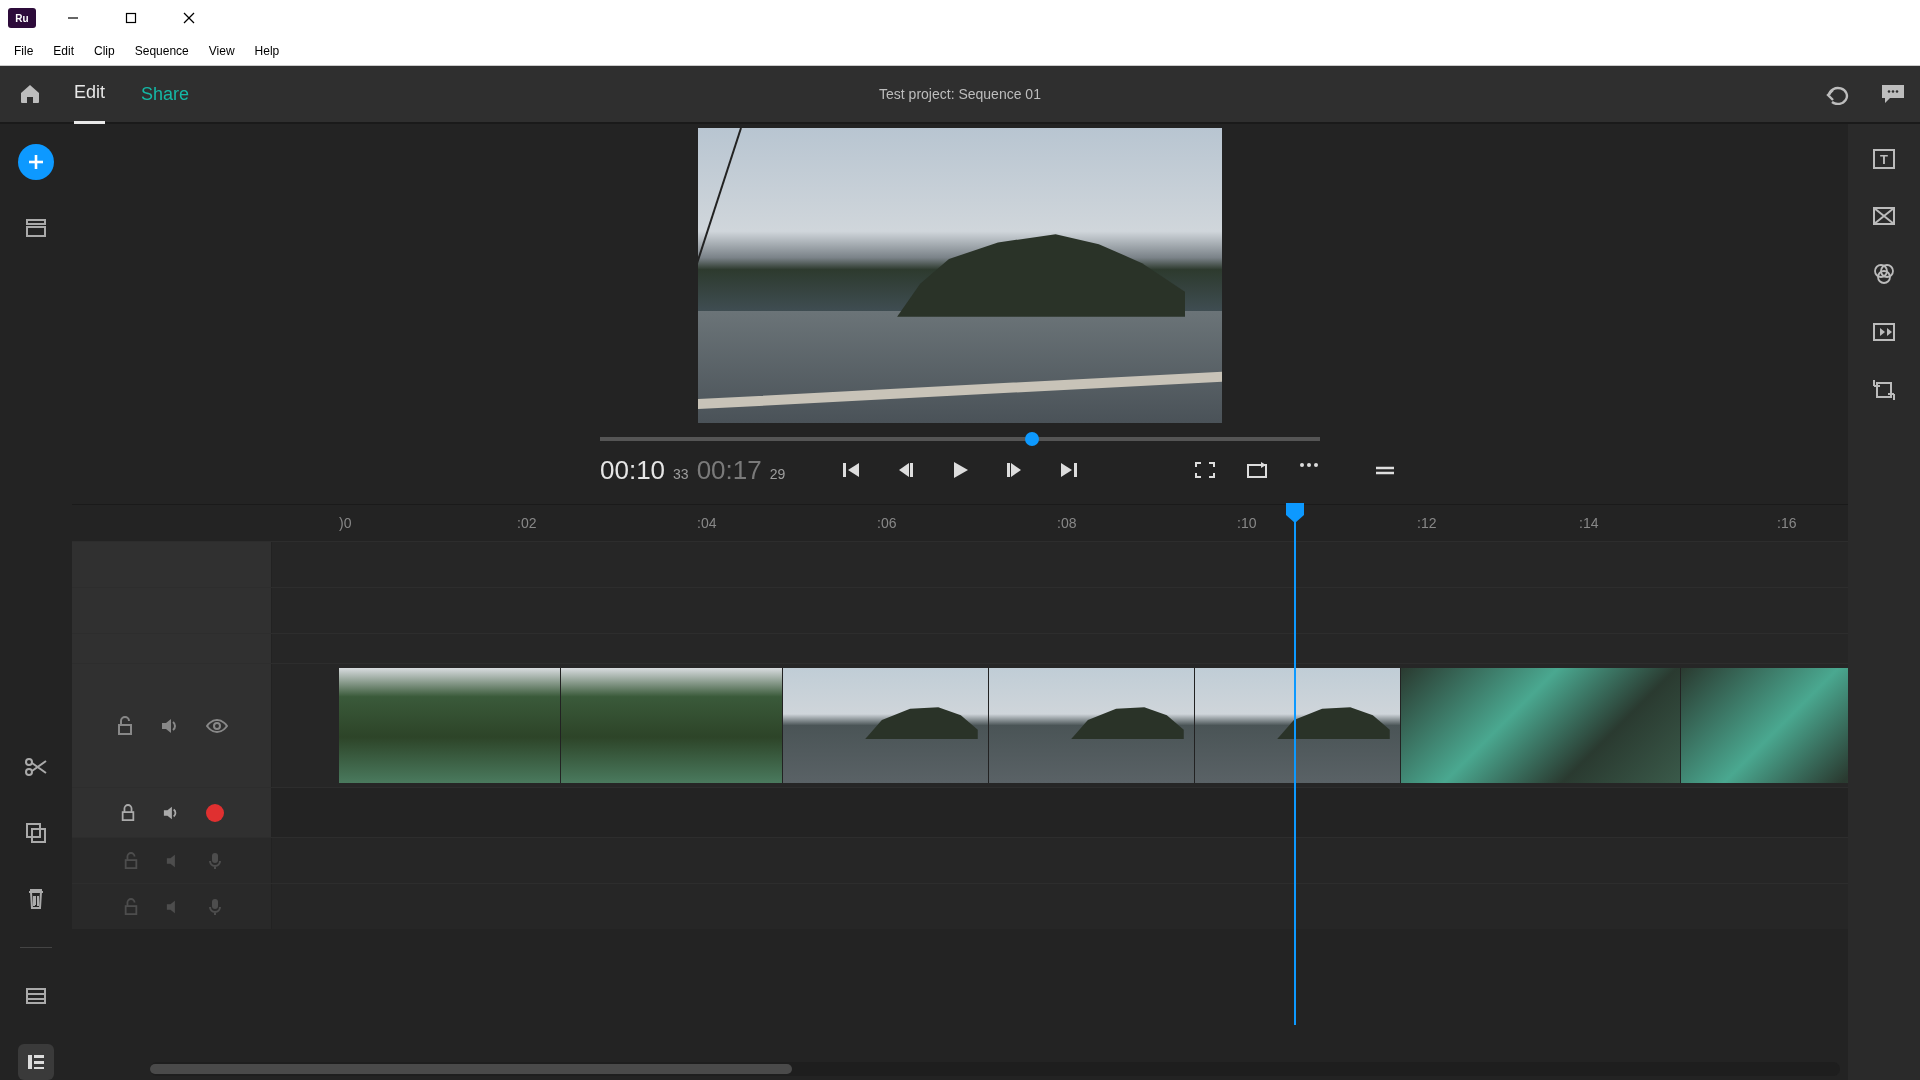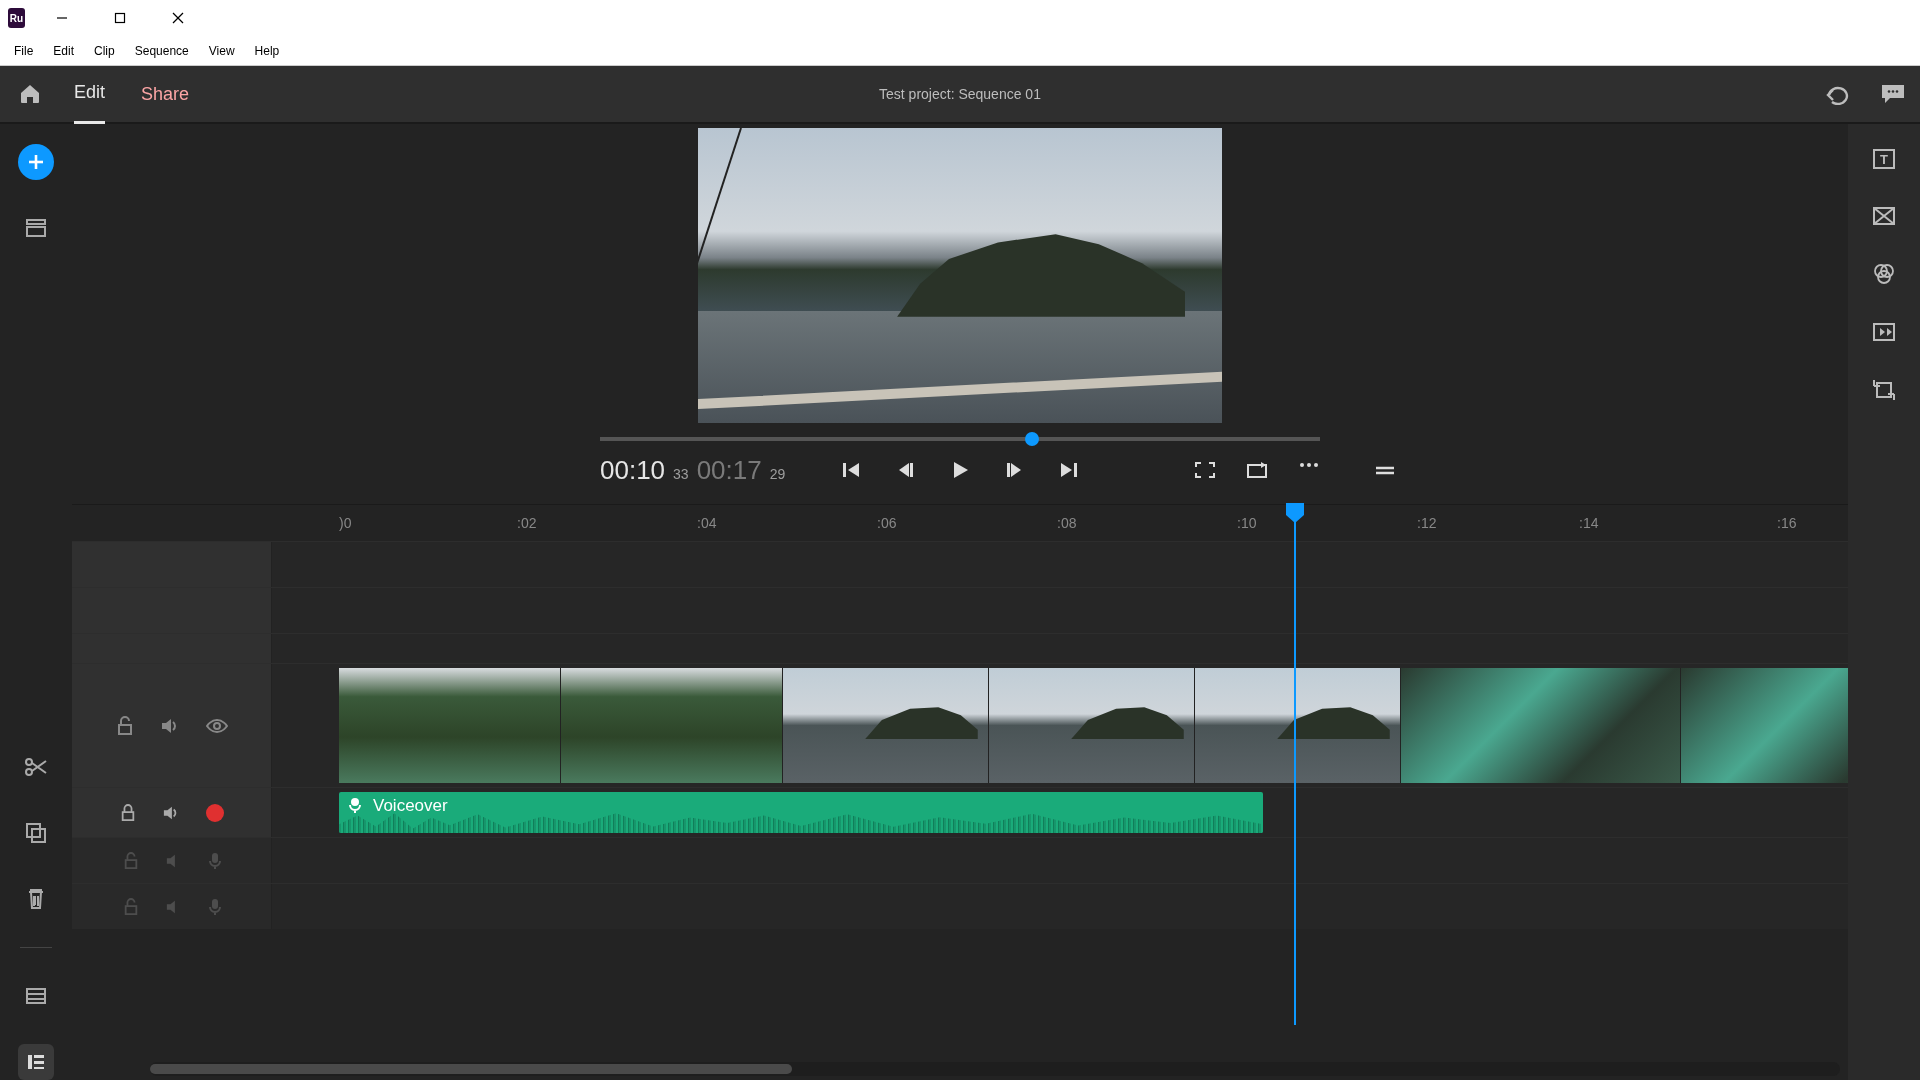--- a/index.html
+++ b/index.html
@@ -1,32 +1,32 @@
 <!DOCTYPE html>
 <html><head>
 <meta charset="utf-8">
 <style>
 * { margin:0; padding:0; box-sizing:border-box; font-family:"Segoe UI",Arial,sans-serif; }
 body { width:1920px; height:1080px; background:#2a2a2a; overflow:hidden; user-select:none; }
 
 
 .titlebar { height:36px; background:#fff; display:flex; align-items:center; padding:0 0 0 8px; }
-.app-icon { width:17px; height:20px; background:#2d0b3a; color:#fff; font-size:10px; font-weight:bold; display:flex; align-items:center; justify-content:center; border-radius:3px; margin-right:8px; }
+.app-icon { width:28px; height:20px; background:#2d0b3a; color:#fff; font-size:10px; font-weight:bold; display:flex; align-items:center; justify-content:center; border-radius:3px; margin-right:8px; }
 .title-text { font-size:15px; color:#000; flex:1; }
 .winbtn { width:58px; height:36px; display:flex; align-items:center; justify-content:center; color:#000; }
 .winbtn svg { width:12px; height:12px; }
 
 
 .menubar { height:30px; background:#fff; display:flex; align-items:center; padding-left:4px; border-bottom:1px solid #ccc; }
 .menubar span { padding:4px 10px; font-size:12px; color:#000; cursor:pointer; }
 
 
 .header2 { height:58px; background:#2f2f2f; display:flex; align-items:center; padding:0 14px; border-bottom:2px solid #1a1a1a; position:relative; }
 .home-btn { width:32px; height:32px; color:#bdbdbd; display:flex; align-items:center; justify-content:center; margin-right:28px; }
-.mode-tab { color:#fca5a5; font-size:18px; margin-right:36px; padding:18px 0; cursor:pointer; }
+.mode-tab { color:#14b8a6; font-size:18px; margin-right:36px; padding:18px 0; cursor:pointer; }
 .mode-tab.active { color:#e8e8e8; border-bottom:3px solid #e8e8e8; }
 .project-title { position:absolute; left:50%; transform:translateX(-50%); color:#bdbdbd; font-size:14px; }
 .hdr-right { margin-left:auto; display:flex; gap:28px; color:#bdbdbd; }
 .hdr-right div { cursor:pointer; }
 
 
 .main { display:flex; height:calc(100% - 124px); }
 .leftbar { width:72px; background:#232323; display:flex; flex-direction:column; align-items:center; padding-top:20px; gap:30px; }
 .leftbar .btn { width:36px; height:36px; color:#aaa; display:flex; align-items:center; justify-content:center; cursor:pointer; border-radius:6px; }
 .leftbar .plus { background:#0d99ff; color:#fff; border-radius:50%; }
@@ -354,32 +354,20 @@
             <span class="ico">
                 <svg width="18" height="16" viewBox="0 0 20 18" fill="#aaa">
                   <path d="M2 6h4l5-4v14l-5-4H2z"></path>
                   <path d="M13 5a5 5 0 0 1 0 8" fill="none" stroke="#aaa" stroke-width="2"></path>
                 </svg>
               </span>
             <span class="ico">
                 <div class="rec-dot"></div>
               </span>
           </div>
-          <div class="track-body">
-            <div class="audio-clip" style="left:67px;width:924px">
-              <span class="mic-ico">
-                  <svg width="16" height="18" viewBox="0 0 16 18" fill="#fff">
-                    <circle cx="8" cy="6" r="4"></circle>
-                    <path d="M3 9a5 5 0 0 0 10 0M8 14v3" stroke="#fff" stroke-width="2" fill="none"></path>
-                  </svg>
-                </span>
-              <span>Voiceover</span>
-              <div class="wave"></div>
-            </div>
-          </div>
         </div>
 
         <div class="track-row">
           <div class="track-head" style="opacity:.5">
             <span class="ico">
                 <svg width="16" height="18" viewBox="0 0 18 20" fill="none" stroke="#777" stroke-width="2">
                   <rect x="3" y="9" width="12" height="9"></rect>
                   <path d="M5 9V5a4 4 0 0 1 8 0"></path>
                 </svg>
               </span>

